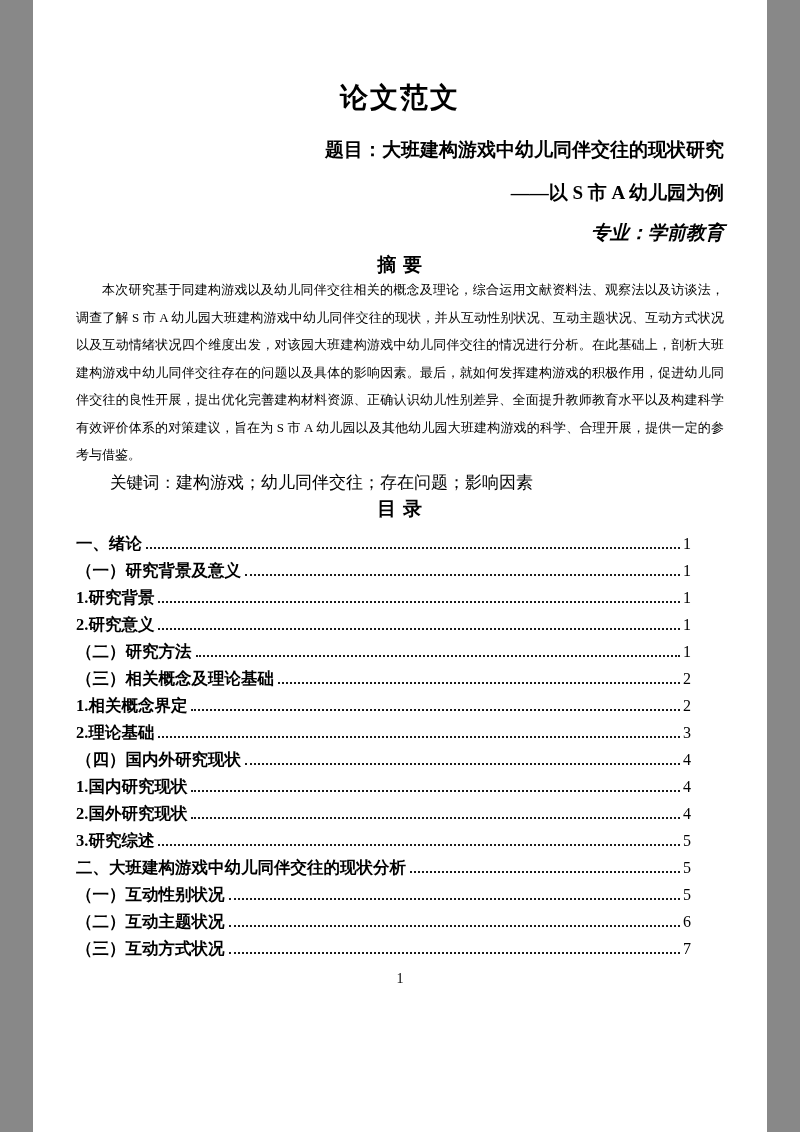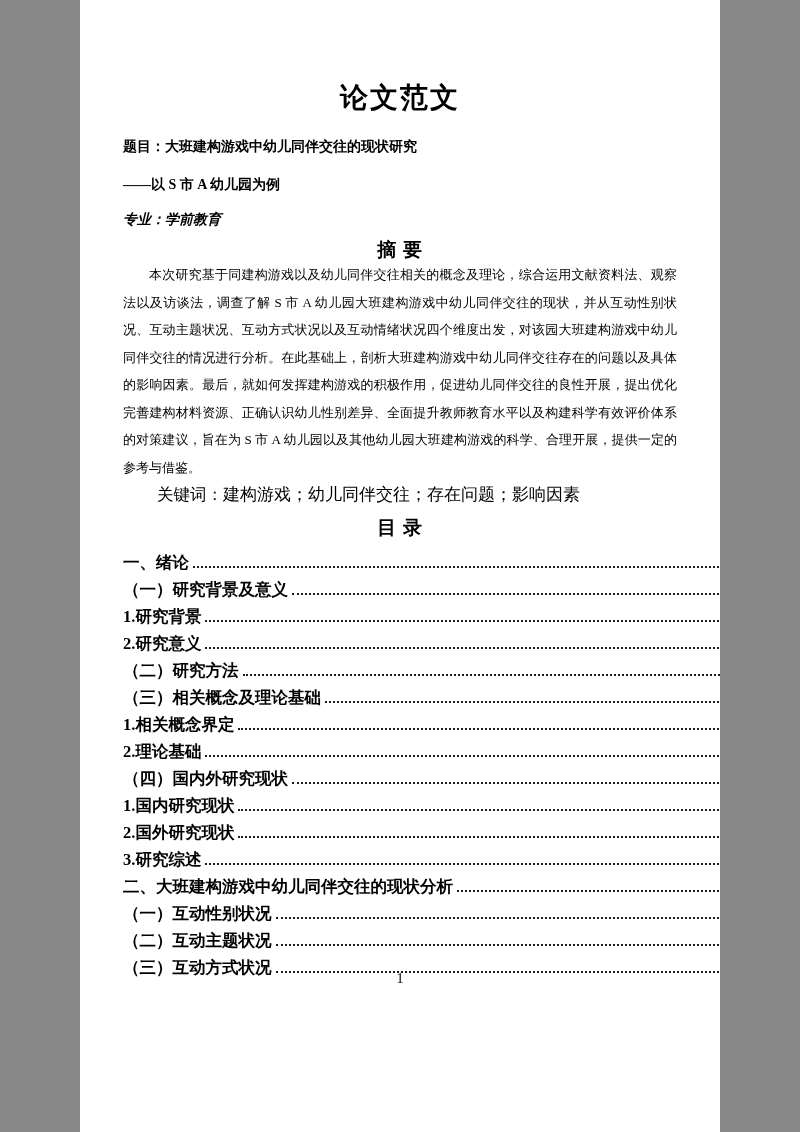--- a/index.html
+++ b/index.html
@@ -1,39 +1,39 @@
 <!DOCTYPE html>
 <html><head>
 <meta charset="utf-8">
 <style>
   * { margin: 0; padding: 0; box-sizing: border-box; }
   html, body { background: #888; }
   .page {
     position: relative;
-    width: 640px;
+    width: 734px;
     height: 1132px;
     margin: 0 auto;
     background: #ffffff;
     color: #000000;
     font-family: "Liberation Serif", "DejaVu Serif", serif;
     padding: 84px 43px 0 43px;
     overflow: hidden;
   }
   .doc-title {
     font-size: 28px;
     line-height: 1;
     font-weight: bold;
     text-align: center;
     letter-spacing: 2px;
   }
   .doc-sub {
-    font-size: 14px;
-    line-height: 1;
-    font-weight: bold;
-    text-align: left;
+    font-size: 19px;
+    line-height: 1;
+    font-weight: bold;
+    text-align: right;
   }
   .sub-1 { margin-top: 28px; }
   .sub-2 { margin-top: 24px; }
   .sub-3 { margin-top: 21px; font-style: italic; }
   .section-heading {
     font-size: 19px;
     line-height: 1;
     font-weight: bold;
     text-align: center;
     letter-spacing: 1px;
@@ -50,21 +50,21 @@
   .keywords-line {
     font-size: 17px;
     line-height: 27.5px;
     text-indent: 2em;
   }
   .keywords-label {
     font-weight: normal;
     font-family: "Liberation Sans", "DejaVu Sans", sans-serif;
     font-size: 16.5px;
   }
-  .toc-heading { margin-top: 9px; }
+  .toc-heading { margin-top: 3px; }
   .toc-list {
     margin-top: 12px;
     width: 615px;
     text-align: center;
   }
   .toc-row {
     display: flex;
     align-items: baseline;
     font-size: 16.5px;
     font-weight: bold;

